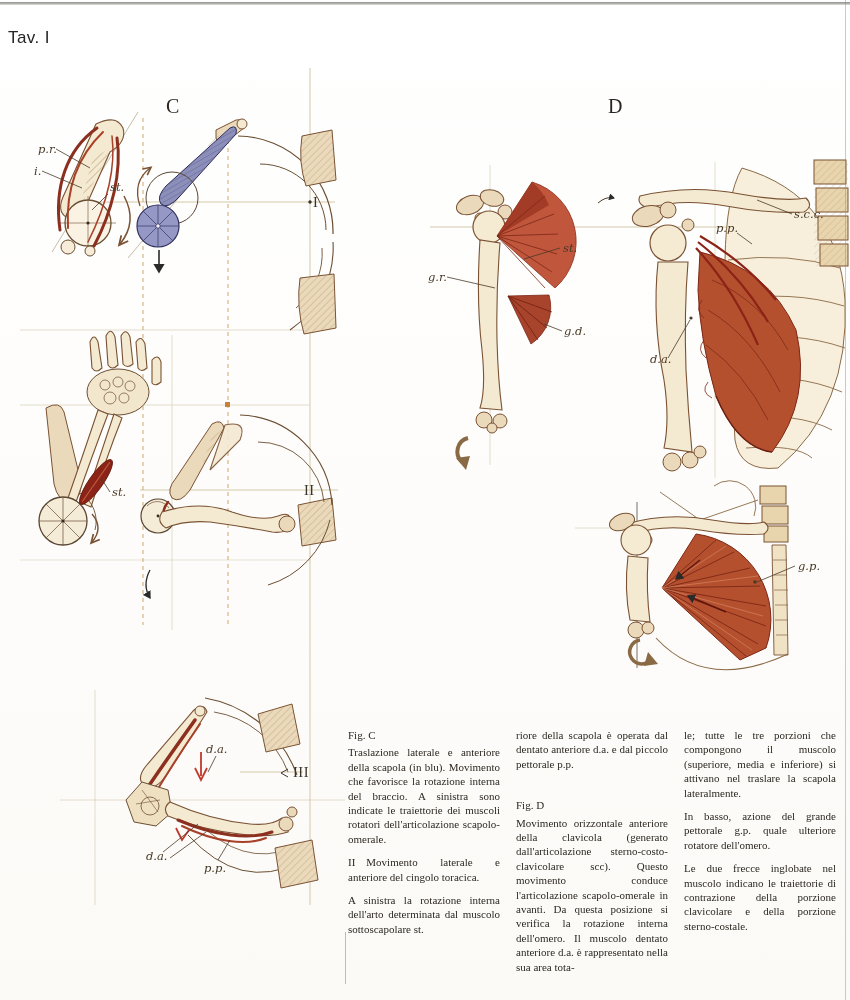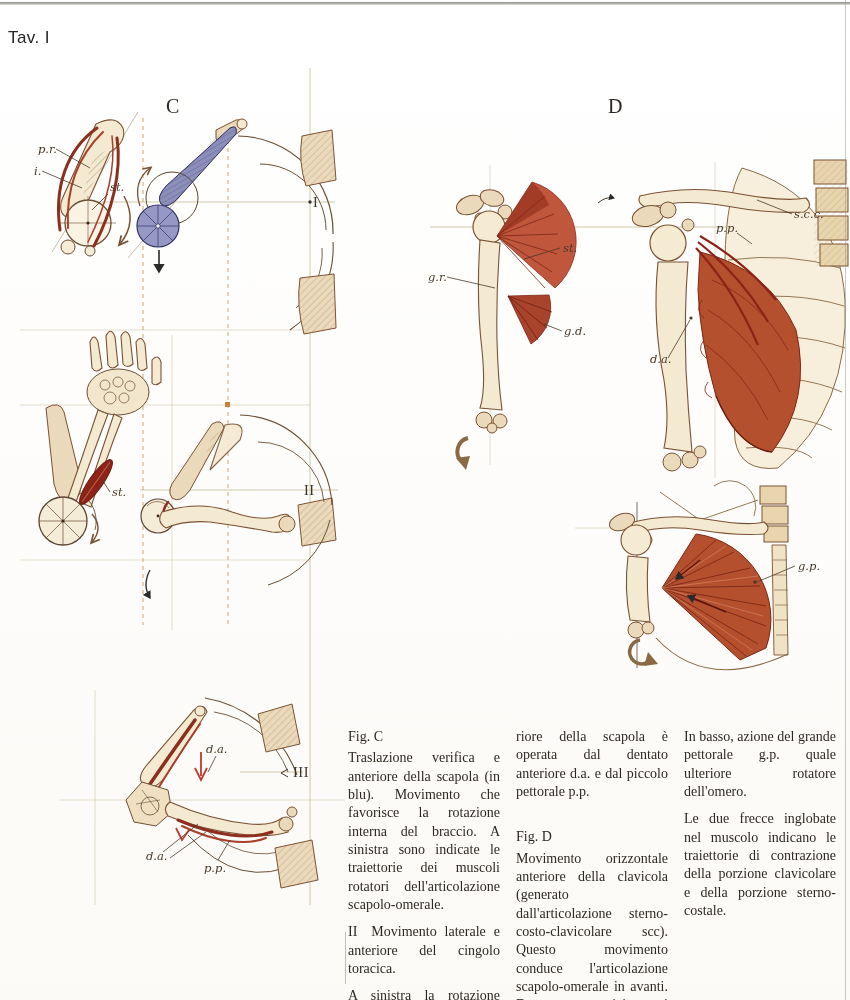--- a/index.html
+++ b/index.html
@@ -26,21 +26,21 @@
   .guide{stroke:#cfc3a0;stroke-width:.9;fill:none}
   .guide-d{stroke:#cfa76a;stroke-width:1;fill:none;stroke-dasharray:4 4}
   .bone{fill:#f4e9d1;stroke:#7a5233;stroke-width:1.1}
   .bone2{fill:#ead9ba;stroke:#7a5233;stroke-width:1}
   .arc{stroke:#6b4f33;fill:none}
   .redline{stroke:#8c2f1f;fill:none;stroke-linecap:round}
   .redline2{stroke:#a8402a;fill:none;stroke-linecap:round}
   .captions{position:absolute;top:728px;left:348px;width:488px;display:flex;gap:16px}
   .cap-col{width:152px}
   .cap-col p{
-    margin:0 0 9px 0;font-size:14px;line-height:1.31;
+    margin:0 0 9px 0;font-size:11px;line-height:1.31;
     text-align:justify;color:#2e2822;
   }
   .cap-col p.fig-title{margin-bottom:3px;text-align:left}
   .cap-col p.gap-top{margin-top:27px}
   .footer{
     position:absolute;top:998px;left:0;width:830px;
     font-size:18px;color:#3a352e;letter-spacing:.3px;
   }
   .footer .pageno{display:inline-block;margin-left:36px}
   .scan-edge{position:absolute;top:0;right:4px;width:1px;height:1000px;background:rgba(140,138,132,.45)}
@@ -316,31 +316,32 @@
     <text class="anno" x="564" y="335">g.d.</text>
     <text class="anno" x="716" y="232">p.p.</text>
     <text class="anno" x="794" y="218">s.c.c.</text>
     <text class="anno" x="650" y="363">d.a.</text>
     <text class="anno" x="798" y="570">g.p.</text>
   </svg>
 
   <div class="captions">
     <div class="cap-col">
       <p class="fig-title">Fig. C</p>
-      <p>Traslazione verifica e anteriore della scapola (in blu). Movimento che favorisce la rotazione interna del braccio. A sinistra sono indicate le traiettorie dei muscoli rotatori dell'articolazione scapolo-omerale.</p>
+      <p>Traslazione laterale e anteriore della scapola (in blu). Movimento che favorisce la rotazione interna del braccio. A sinistra sono indicate le traiettorie dei muscoli rotatori dell'articolazione scapolo-omerale.</p>
       <p>II Movimento laterale e anteriore del cingolo toracica.</p>
       <p>A sinistra la rotazione interna dell'arto determinata dal muscolo sottoscapolare st.</p>
 
     </div>
     <div class="cap-col">
       <p>riore della scapola è operata dal dentato anteriore d.a. e dal piccolo pettorale p.p.</p>
       <p class="fig-title gap-top">Fig. D</p>
       <p>Movimento orizzontale anteriore della clavicola (generato dall'articolazione sterno-costo-clavicolare scc). Questo movimento conduce l'articolazione scapolo-omerale in avanti. Da questa posizione si verifica la rotazione interna dell'omero. Il muscolo dentato anteriore d.a. è rappresentato nella sua area tota-</p>
     </div>
     <div class="cap-col">
+      <p>le; tutte le tre porzioni che compongono il muscolo (superiore, media e inferiore) si attivano nel traslare la scapola lateralmente.</p>
       <p>In basso, azione del grande pettorale g.p. quale ulteriore rotatore dell'omero.</p>
       <p>Le due frecce inglobate nel muscolo indicano le traiettorie di contrazione della porzione clavicolare e della porzione sterno-costale.</p>
     </div>
   </div>
 
   <div class="footer">
     <span>Lezione 5</span>
     <span class="pageno">49</span>
   </div>
 

